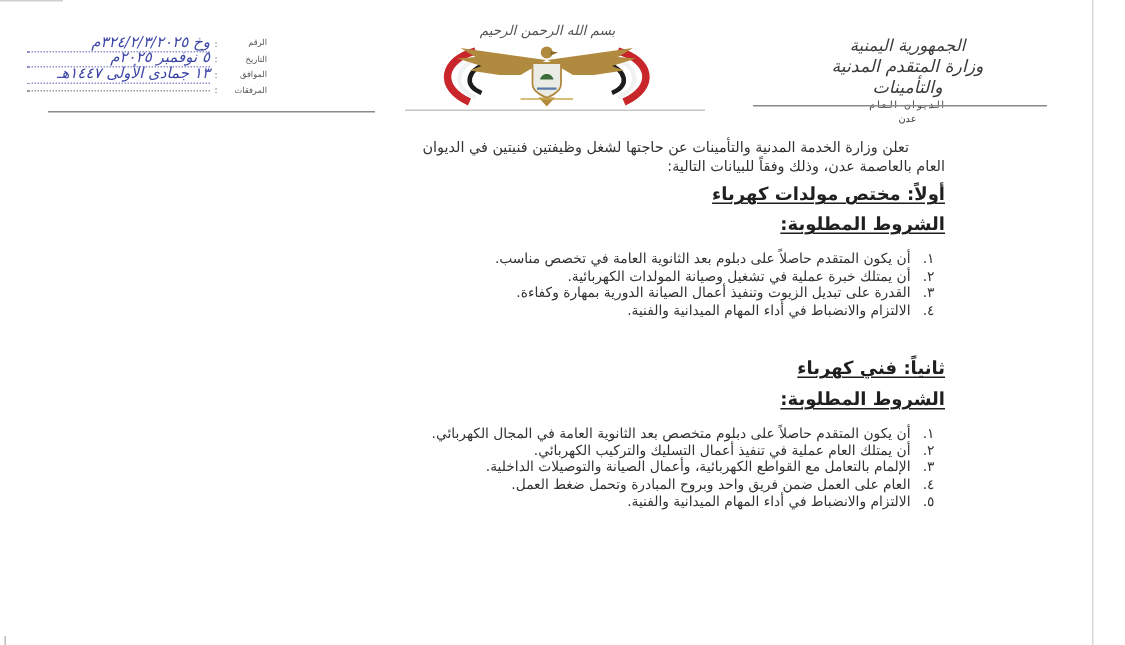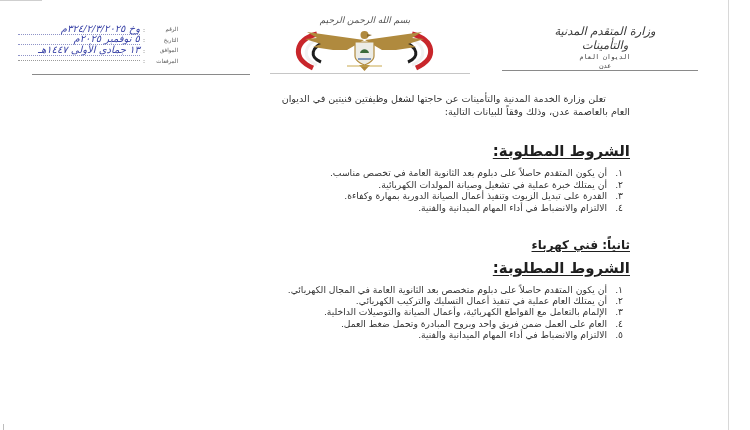--- a/index.html
+++ b/index.html
@@ -85,21 +85,21 @@
       font-size: 9.6px; color: #333;
     }
     .intro { line-height: 13px; text-align: justify; }
     .intro .first { padding-right: 24px; }
     .heading {
       font-weight: bold; font-size: 12px; text-decoration: underline;
       text-underline-offset: 2px; color: #1f1f1f; margin-top: 3px;
       padding-right: 0;
     }
     .subhead {
-      font-weight: bold; font-size: 15px; text-decoration: underline;
+      font-weight: bold; font-size: 12px; text-decoration: underline;
       text-underline-offset: 2px; color: #1f1f1f;
     }
     ol.reqs {
       list-style: none; padding-right: 7px;
     }
     ol.reqs li {
       display: flex; line-height: 11.6px; font-size: 9.2px; color: #333;
     }
     ol.reqs li .num { width: 16px; flex: none; }
     ol.reqs li .txt { flex: 1; text-align: justify; }
@@ -114,20 +114,21 @@
   </style>
 </head>
 <body>
 
 <div class="page">
   <div class="top-left-mark"></div>
   <div class="right-edge"></div>
   <div class="bottom-left-mark"></div>
 
   <div class="ministry">
+    <div class="l1">الجمهورية اليمنية</div>
     <div class="l2">وزارة المتقدم المدنية والتأمينات</div>
     <div class="l3">الديوان العام</div>
     <div class="l4">عدن</div>
   </div>
   <div class="hline-right"></div>
 
   <div class="basmala">بسم الله الرحمن الرحيم</div>
   <svg class="emblem" viewBox="0 0 155 46">
 
     <path d="M30 8 C8 14, 4 32, 26 42" fill="none" stroke="#c8262b" stroke-width="5"></path>
@@ -177,20 +178,23 @@
   </div>
   <div class="hline-left"></div>
 
   <div class="body">
     <div class="intro">
       <div class="first">تعلن وزارة الخدمة المدنية والتأمينات عن حاجتها لشغل وظيفتين فنيتين في الديوان</div>
       <div>العام بالعاصمة عدن، وذلك وفقاً للبيانات التالية:</div>
     </div>
   </div>
 
+  <div class="sec1-title">
+    <div class="heading">أولاً: مختص مولدات كهرباء</div>
+  </div>
   <div class="sec1-sub">
     <div class="subhead">الشروط المطلوبة:</div>
   </div>
   <div class="sec1-list">
     <ol class="reqs">
       <li>
         <span class="num">١.</span>
         <span class="txt">أن يكون المتقدم حاصلاً على دبلوم بعد الثانوية العامة في تخصص مناسب.</span>
       </li>
       <li>

